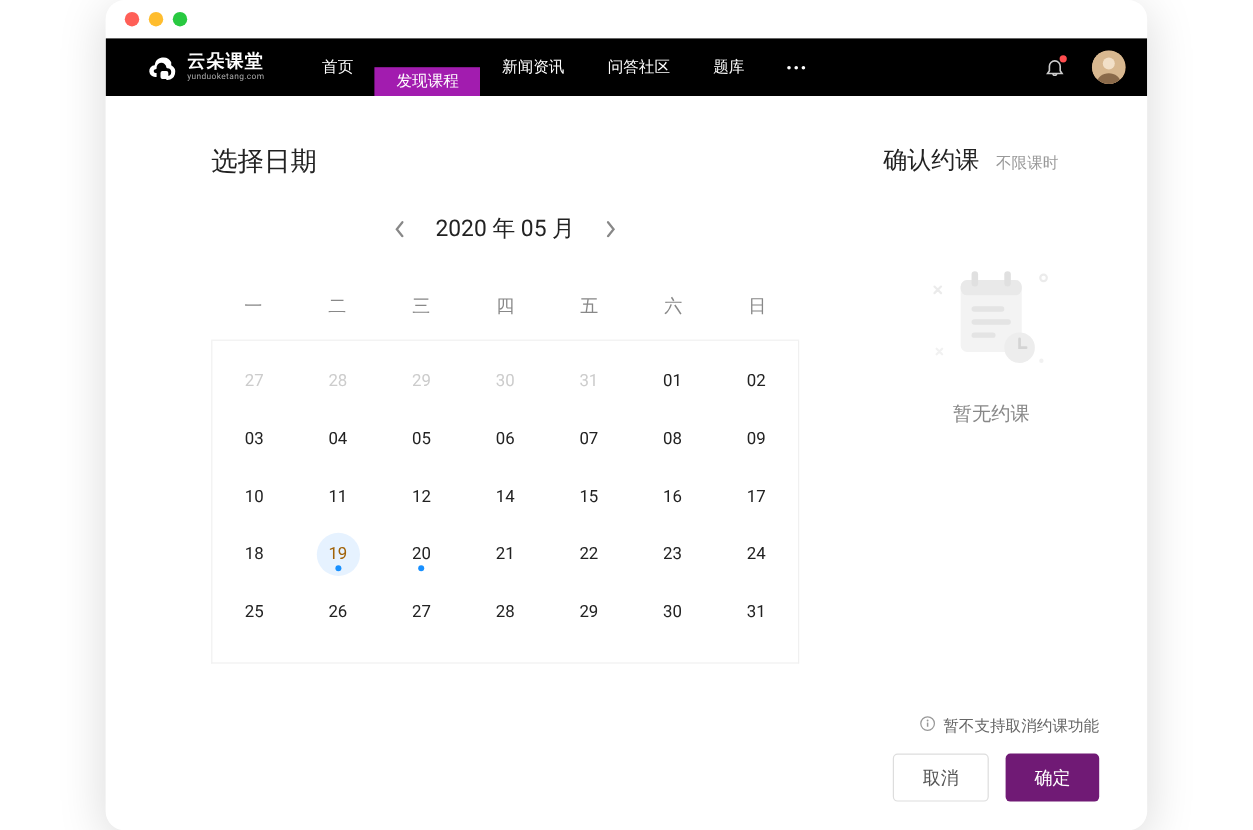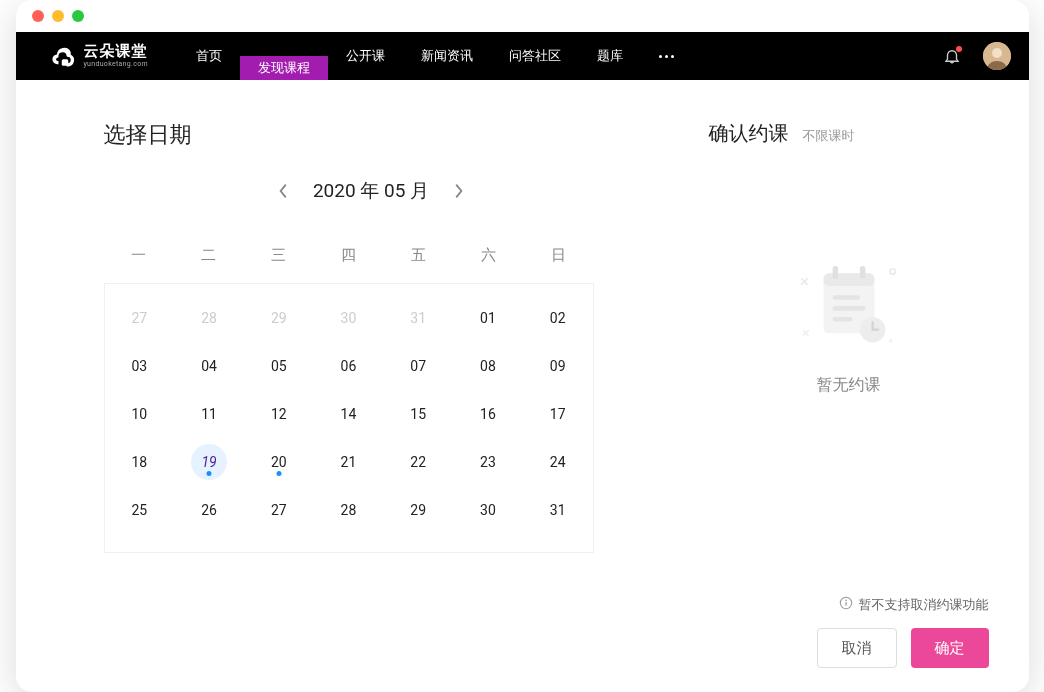--- a/index.html
+++ b/index.html
@@ -1,17 +1,17 @@
 <!DOCTYPE html>
 <html><head>
   <meta charset="utf-8">
   <style>
     * { margin:0; padding:0; box-sizing:border-box; font-family:-apple-system,BlinkMacSystemFont,"Segoe UI",Roboto,"Helvetica Neue",Arial,"PingFang SC","Hiragino Sans GB","Microsoft YaHei",sans-serif; }
     body { background:#fff; display:flex; align-items:center; justify-content:center; min-height:692px; }
-    .window { width:1013px; height:692px; background:#fff; border-radius:16px; overflow:hidden; box-shadow:0 8px 40px rgba(0,0,0,.15); display:flex; flex-direction:column; }
+    .window { width:868px; height:692px; background:#fff; border-radius:16px; overflow:hidden; box-shadow:0 8px 40px rgba(0,0,0,.15); display:flex; flex-direction:column; }
 
     
     .titlebar { height:32px; display:flex; align-items:center; padding:0 16px; gap:8px; }
     .tl { width:12px; height:12px; border-radius:50%; }
     .tl.red{background:#ff5f57;} .tl.yellow{background:#ffbd2e;} .tl.green{background:#28c940;}
 
     
     .topnav { background:#000; height:48px; display:flex; align-items:center; padding:0 18px 0 36px; color:#fff; }
     .logo { display:flex; align-items:center; gap:6px; margin-right:30px; }
     .logo-mark { width:26px; height:26px; }
@@ -40,36 +40,36 @@
     .month-arrow { width:20px; height:20px; display:flex; align-items:center; justify-content:center; cursor:pointer; color:#888; }
     .month-label { font-size:19px; color:#222; }
 
     .cal { width:490px; }
     .cal-head { display:grid; grid-template-columns:repeat(7,1fr); border-bottom:1px solid #f0f0f0; }
     .cal-head div { text-align:center; font-size:15px; color:#888; padding:14px 0 18px; }
     .cal-body { display:grid; grid-template-columns:repeat(7,1fr); border:1px solid #f0f0f0; border-top:none; padding:10px 0 18px; }
     .cal-cell { height:48px; display:flex; align-items:center; justify-content:center; position:relative; }
     .cal-num { width:36px; height:36px; border-radius:50%; display:flex; align-items:center; justify-content:center; font-size:14px; color:#222; cursor:pointer; position:relative; }
     .cal-num.muted { color:#ccc; }
-    .cal-num.today { background:#e6f2ff; color:#4c1d95;font-style:italic; }
+    .cal-num.today { background:#e6f2ff; color:#a16207; }
     .cal-dot { position:absolute; bottom:4px; left:50%; transform:translateX(-50%); width:5px; height:5px; background:#1890ff; border-radius:50%; }
 
-    .right-head { display:flex; align-items:baseline; gap:14px; margin-bottom:40px; }
+    .right-head { display:flex; align-items:baseline; gap:14px; }
     .right-title { font-size:20px; color:#222; font-weight:500; }
     .right-sub { font-size:13px; color:#999; }
 
     .empty { flex:1; display:flex; flex-direction:column; align-items:center; justify-content:flex-start; padding-top:70px; position:relative; }
     .empty-illus { width:110px; height:100px; position:relative; margin-bottom:18px; }
     .empty-text { font-size:16px; color:#888; }
 
     .notice { display:flex; gap:6px; font-size:13px; color:#666; margin-bottom:14px; justify-content:flex-end; }
     .actions { display:flex; gap:14px; justify-content:flex-end; }
     .btn { height:40px; padding:0 24px; border-radius:4px; font-size:15px; display:flex; align-items:center; justify-content:center; cursor:pointer; }
     .btn-default { border:1px solid #ddd; color:#555; background:#fff; }
-    .btn-primary { background:#ec4899; color:#fff; }
+    .btn-primary { background:#701a75; color:#fff; }
   </style>
 </head>
 <body>
 
 <div class="window">
 
   <div class="titlebar">
     <div class="tl red"></div>
     <div class="tl yellow"></div>
     <div class="tl green"></div>
@@ -82,21 +82,20 @@
         <rect x="12" y="20" width="8" height="8" rx="2" fill="#fff"></rect>
       </svg>
       <div class="logo-text">
         <div class="logo-main">云朵课堂</div>
         <div class="logo-sub">yunduoketang.com</div>
       </div>
     </div>
     <div class="nav-items" id="nav-items">
         <div class="nav-item">首页</div>
         <div class="nav-item active">发现课程</div>
-        <div class="nav-item">公开课</div>
         <div class="nav-item">新闻资讯</div>
         <div class="nav-item">问答社区</div>
         <div class="nav-item">题库</div>
       </div>
     <div class="nav-more">
         <span></span>
         <span></span>
         <span></span>
       </div>
     <div class="nav-spacer"></div>

